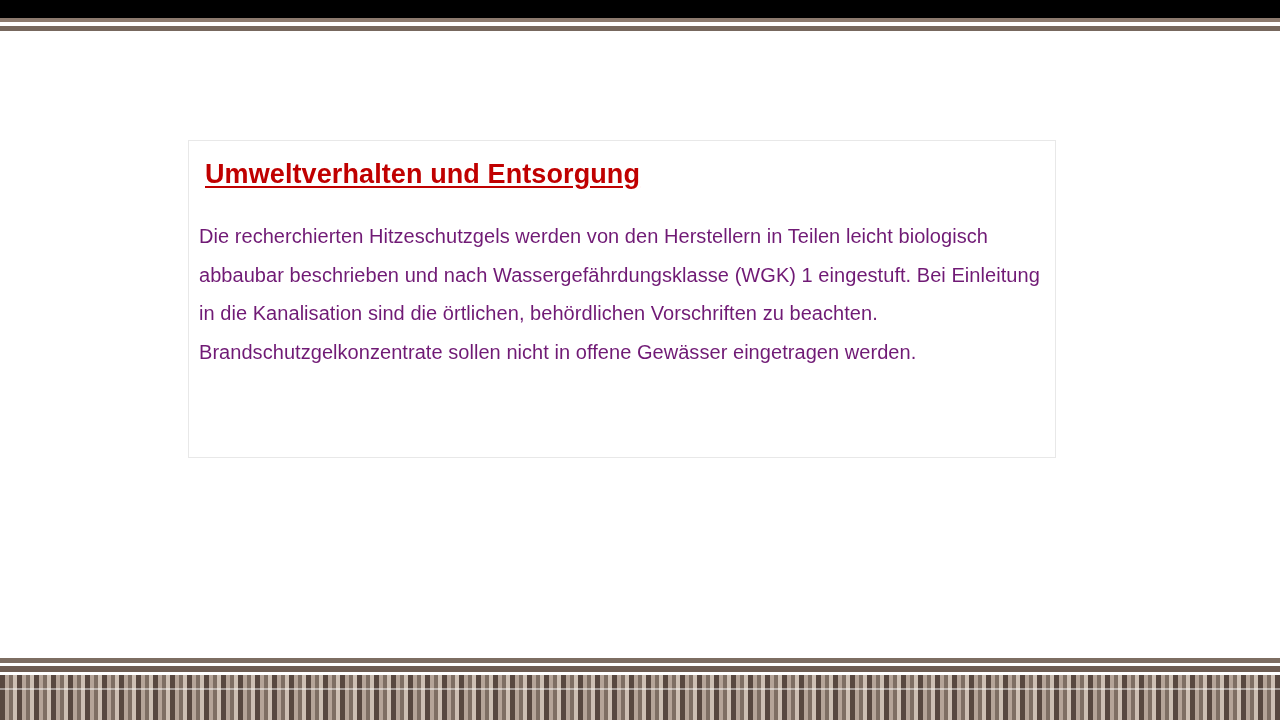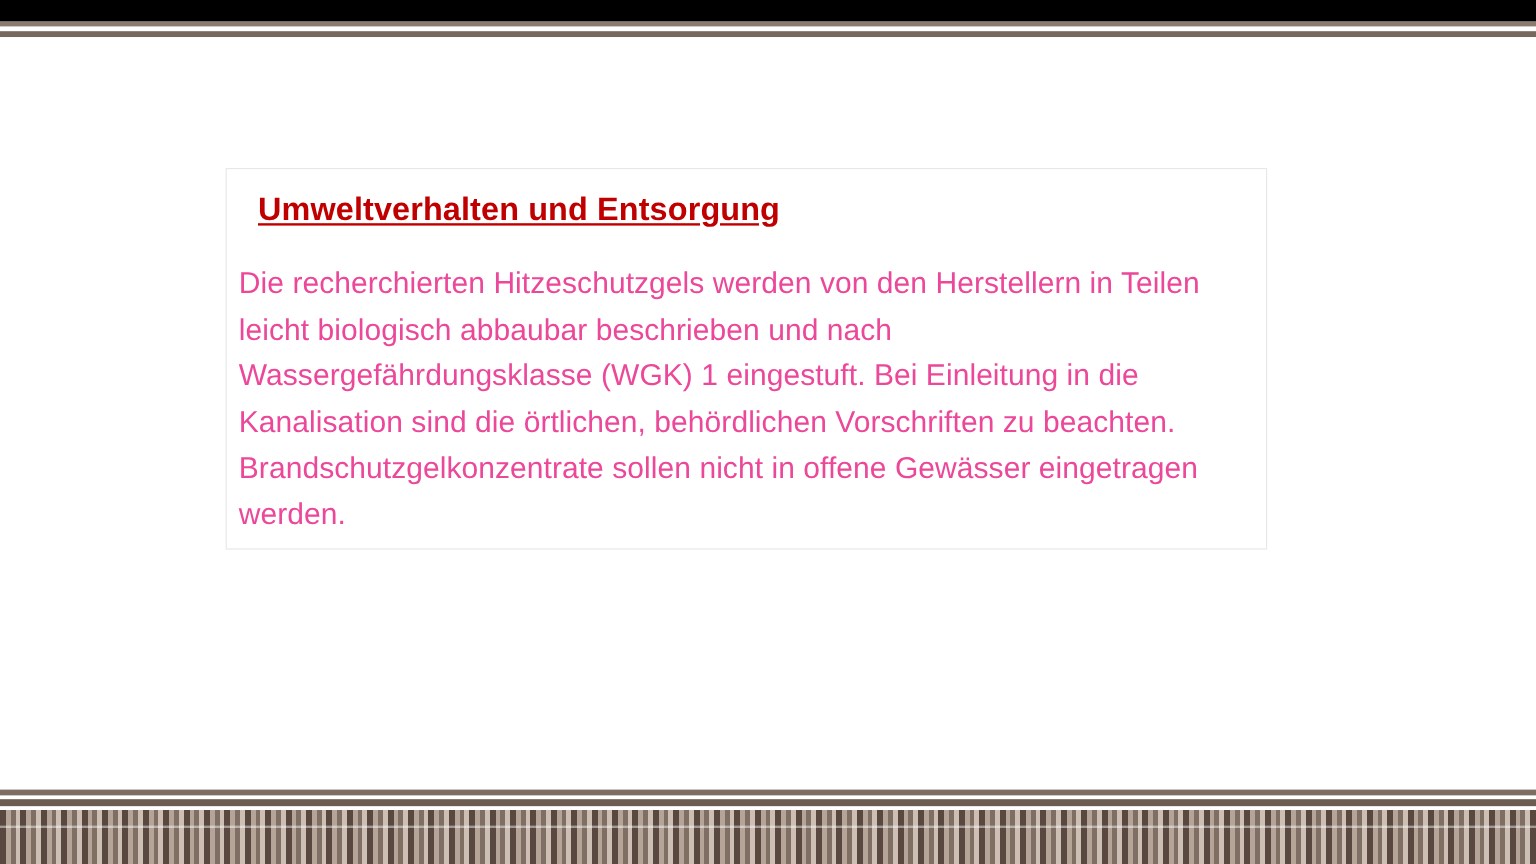--- a/index.html
+++ b/index.html
@@ -149,26 +149,26 @@
     box-sizing: border-box;
     padding: 16px 14px 10px 10px;
   }
   .heading {
     color: #c00000;
     font-weight: bold;
     font-size: 27px;
     line-height: 34px;
     text-decoration: underline;
     text-underline-offset: 3px;
-    margin: 0 0 26px 16px;
+    margin: 0 0 26px 6px;
     letter-spacing: 0.1px;
   }
   .body-text {
-    color: #ec4899;
-    font-size: 25px;
+    color: #701a75;
+    font-size: 20px;
     line-height: 38.5px;
     margin: 0;
     letter-spacing: 0.05px;
     max-width: 860px;
   }
 </style>
 </head>
 <body>
 
 <div class="slide">

